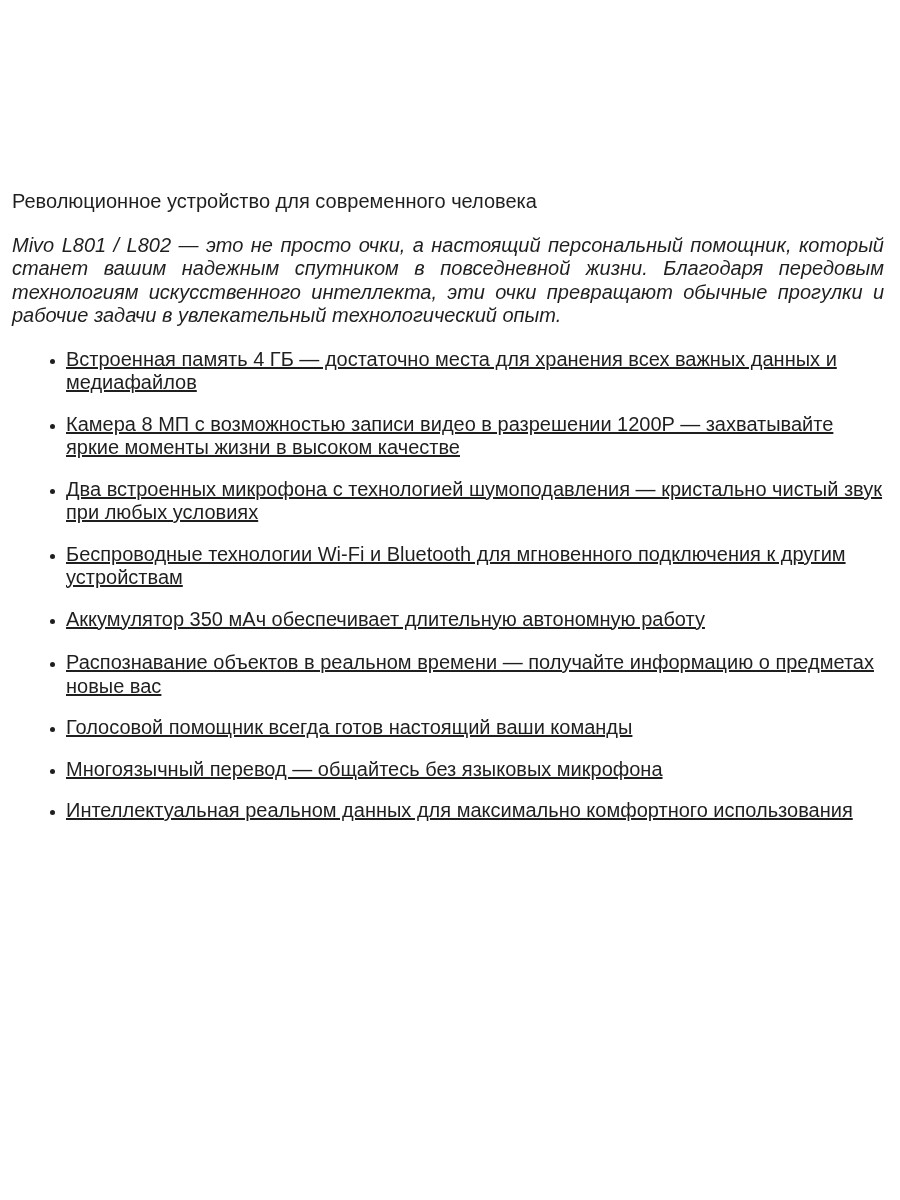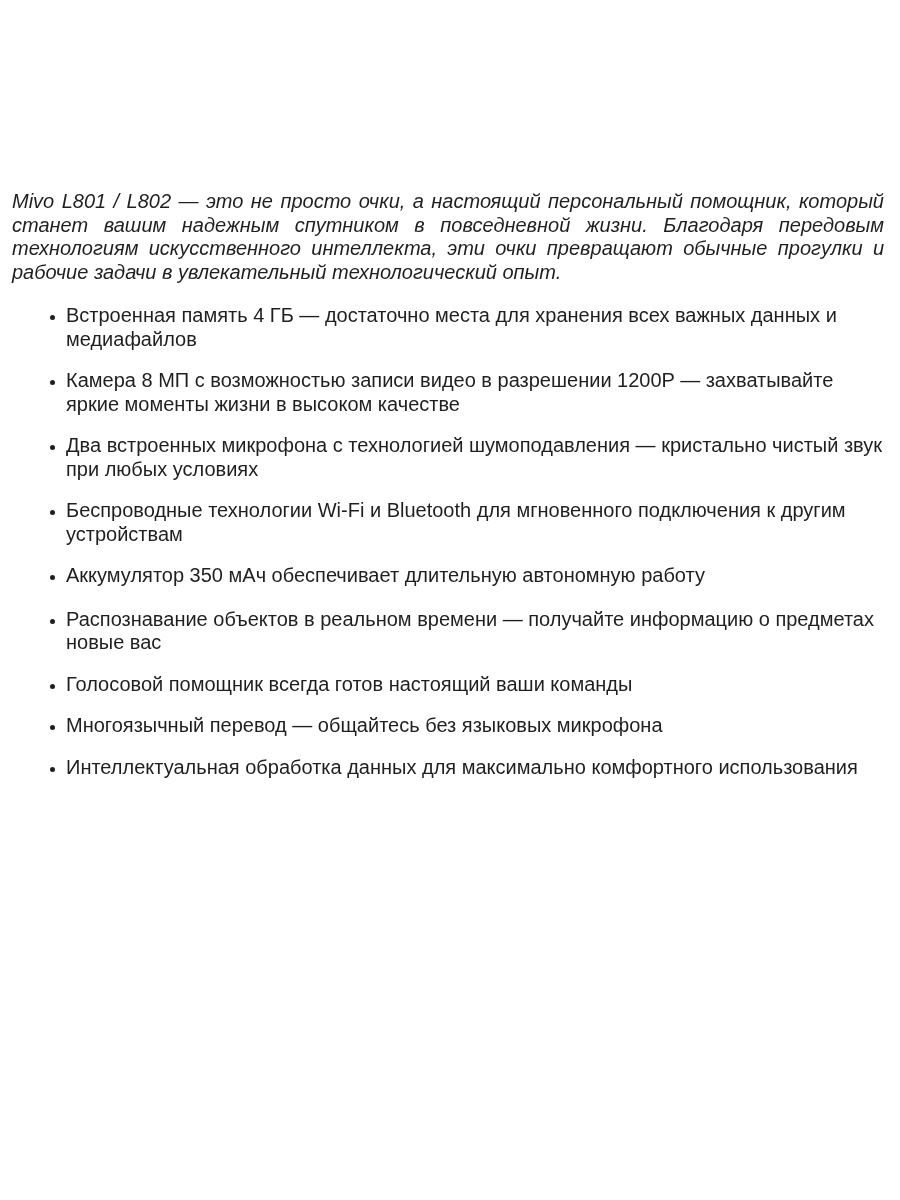--- a/index.html
+++ b/index.html
@@ -27,52 +27,54 @@
     margin: 0 0 20px 0;
   }
   .justify {
     text-align: justify;
     font-style: italic;
   }
   .page ul {
     margin: 0 0 20px 0;
     padding: 0 0 0 54px;
     list-style: disc outside;
+    text-decoration: underline;
   }
   .page li {
     margin: 0 0 18px 0;
     padding: 0;
   }
   .page li:last-child {
     margin-bottom: 0;
   }
   .page li::marker {
     font-size: 16px;
   }
 </style>
 </head>
 <body>
 
 <div class="page">
 
+  <p>Революционное устройство для современного человека</p>
 
   <p class="justify">Mivo L801 / L802 — это не просто очки, а настоящий персональный помощник, который станет вашим надежным спутником в повседневной жизни. Благодаря передовым технологиям искусственного интеллекта, эти очки превращают обычные прогулки и рабочие задачи в увлекательный технологический опыт.</p>
 
 
   <ul>
     <li>Встроенная память 4 ГБ — достаточно места для хранения всех важных данных и медиафайлов</li>
     <li>Камера 8 МП с возможностью записи видео в разрешении 1200P — захватывайте яркие моменты жизни в высоком качестве</li>
     <li>Два встроенных микрофона с технологией шумоподавления — кристально чистый звук при любых условиях</li>
     <li>Беспроводные технологии Wi-Fi и Bluetooth для мгновенного подключения к другим устройствам</li>
     <li>Аккумулятор 350 мАч обеспечивает длительную автономную работу</li>
   </ul>
 
 
 
   <ul>
     <li>Распознавание объектов в реальном времени — получайте информацию о предметах новые вас</li>
     <li>Голосовой помощник всегда готов настоящий ваши команды</li>
     <li>Многоязычный перевод — общайтесь без языковых микрофона</li>
-    <li>Интеллектуальная обработка данных для максимально комфортного использования</li>
+    <li>Интеллектуальная реальном данных для максимально комфортного использования</li>
   </ul>
 
 
 </div>
 
 </body></html>

